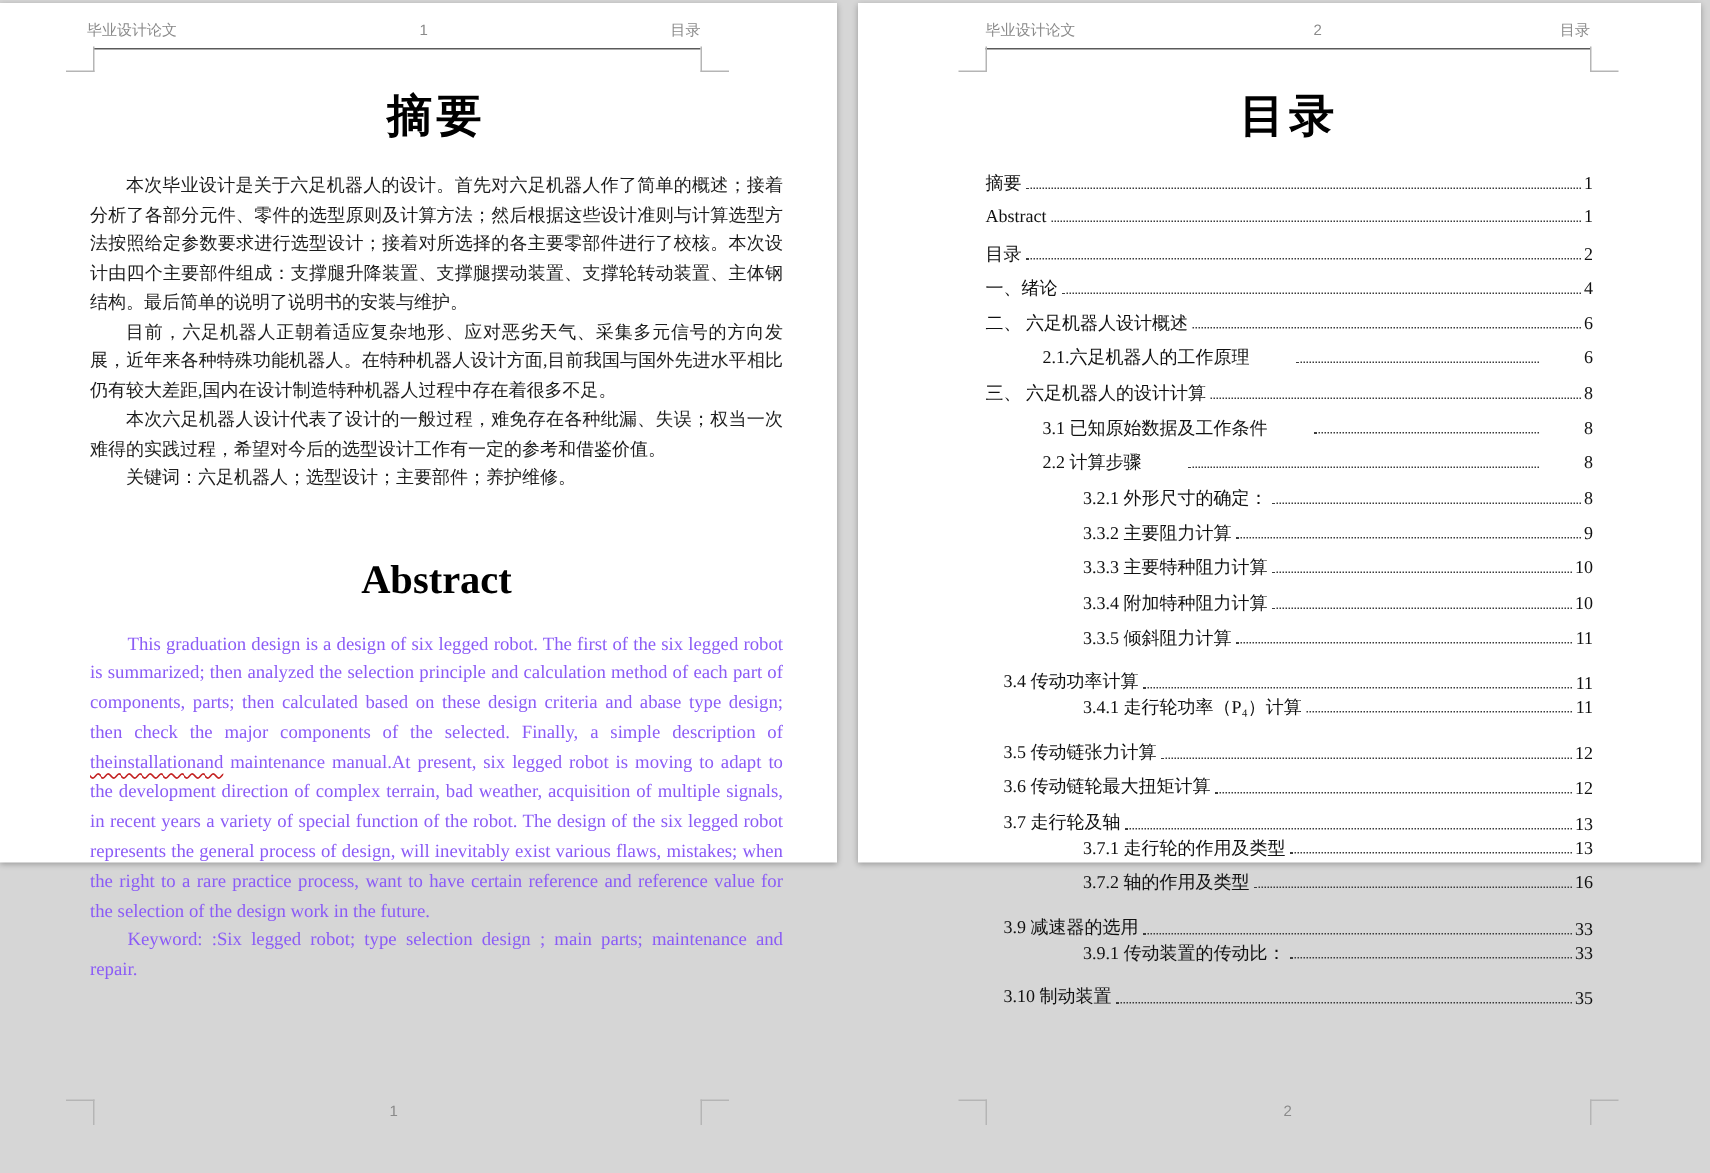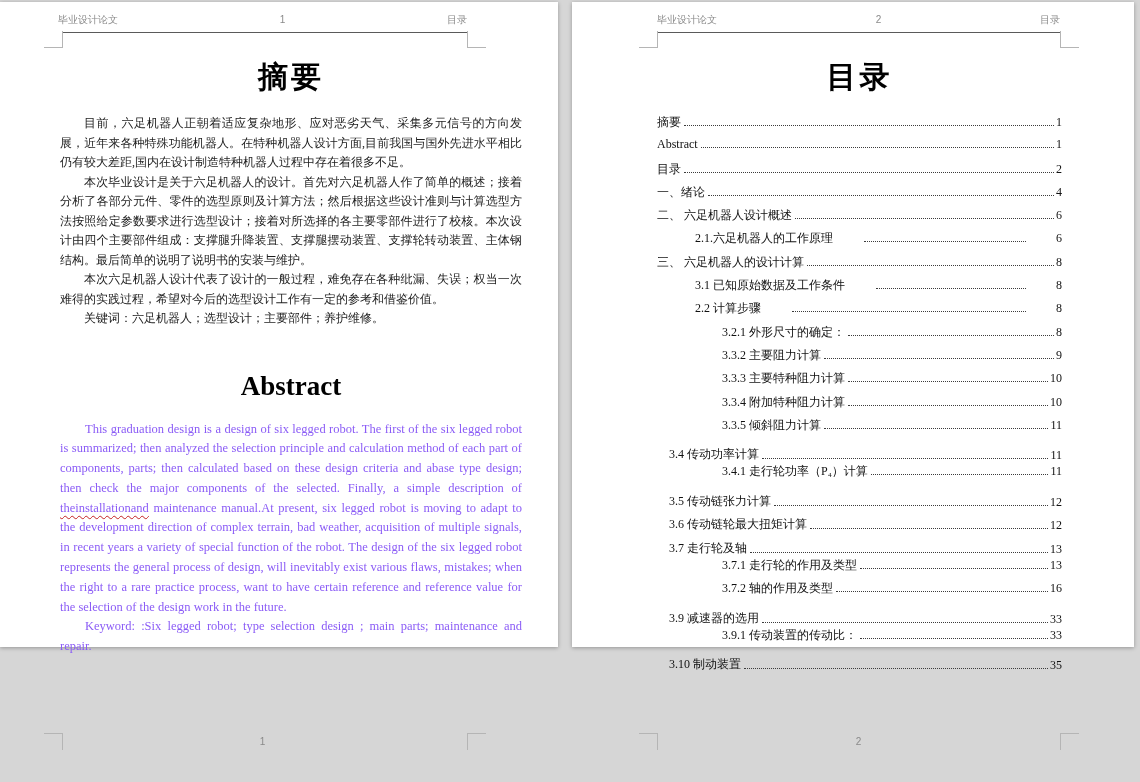--- a/index.html
+++ b/index.html
@@ -1,18 +1,18 @@
 <!DOCTYPE html>
 <html><head>
 <meta charset="utf-8">
 <style>
   html,body{margin:0;padding:0;background:#d6d6d6;}
   .canvas{position:relative;width:1140px;height:782px;background:#d6d6d6;overflow:hidden;
           font-family:"Liberation Serif","DejaVu Serif",serif;color:#1c1c1c;}
-  .page{position:absolute;top:2px;height:645px;background:#ffffff;box-shadow:0 1px 4px rgba(0,0,0,.30);}
+  .page{position:absolute;top:2px;height:573px;background:#ffffff;box-shadow:0 1px 4px rgba(0,0,0,.30);}
   .page-left{left:0;width:558px;}
   .page-right{left:572px;width:562px;}
 
   
   .hdr{position:absolute;top:11px;display:flex;justify-content:space-between;align-items:baseline;
        font-size:10px;color:#8a8a8a;font-family:"Liberation Sans","DejaVu Sans",sans-serif;}
   .page-left .hdr{left:58px;width:409px;}
   .page-right .hdr{left:85px;width:403px;}
   .hdr-rule{position:absolute;top:30px;height:1px;background:#5a5a5a;}
   .page-left .hdr-rule{left:62px;width:405px;}
@@ -70,22 +70,22 @@
       <span>目录</span>
     </div>
     <div class="hdr-rule"></div>
     <div class="cm tl"></div>
     <div class="cm tr"></div>
     <div class="cm bl"></div>
     <div class="cm br"></div>
 
     <div class="body-col">
       <h1 class="cn-title">摘要</h1>
+      <p class="cn">本次毕业设计是关于六足机器人的设计。首先对六足机器人作了简单的概述；接着分析了各部分元件、零件的选型原则及计算方法；然后根据这些设计准则与计算选型方法按照给定参数要求进行选型设计；接着对所选择的各主要零部件进行了校核。本次设计由四个主要部件组成：支撑腿升降装置、支撑腿摆动装置、支撑轮转动装置、主体钢结构。最后简单的说明了说明书的安装与维护。</p>
       <p class="cn">目前，六足机器人正朝着适应复杂地形、应对恶劣天气、采集多元信号的方向发展，近年来各种特殊功能机器人。在特种机器人设计方面,目前我国与国外先进水平相比仍有较大差距,国内在设计制造特种机器人过程中存在着很多不足。</p>
-      <p class="cn">本次毕业设计是关于六足机器人的设计。首先对六足机器人作了简单的概述；接着分析了各部分元件、零件的选型原则及计算方法；然后根据这些设计准则与计算选型方法按照给定参数要求进行选型设计；接着对所选择的各主要零部件进行了校核。本次设计由四个主要部件组成：支撑腿升降装置、支撑腿摆动装置、支撑轮转动装置、主体钢结构。最后简单的说明了说明书的安装与维护。</p>
       <p class="cn">本次六足机器人设计代表了设计的一般过程，难免存在各种纰漏、失误；权当一次难得的实践过程，希望对今后的选型设计工作有一定的参考和借鉴价值。</p>
       <p class="cn">关键词：六足机器人；选型设计；主要部件；养护维修。</p>
       <h2 class="en-title">Abstract</h2>
       <p class="en"><span>This graduation design is a design of six legged robot. The first of the six legged robot is summarized; then analyzed the selection principle and calculation method of each part of components, parts; then calculated based on these design criteria and abase type design; then check the major components of the selected.  Finally, a simple description of </span><span class="sp">theinstallationand</span><span> maintenance manual.At present, six legged robot is moving to adapt to the development direction of complex terrain, bad weather, acquisition of multiple signals, in recent years a variety of special function of the robot. The design of the six legged robot represents the general process of design, will inevitably exist various flaws, mistakes; when the right to a rare practice process, want to have certain reference and reference value for the selection of the design work in the future.</span></p>
       <p class="en">Keyword: :Six legged robot; type selection design ; main parts; maintenance and repair.</p>
     </div>
 
     <div class="ftr">1</div>
   </div>
 

